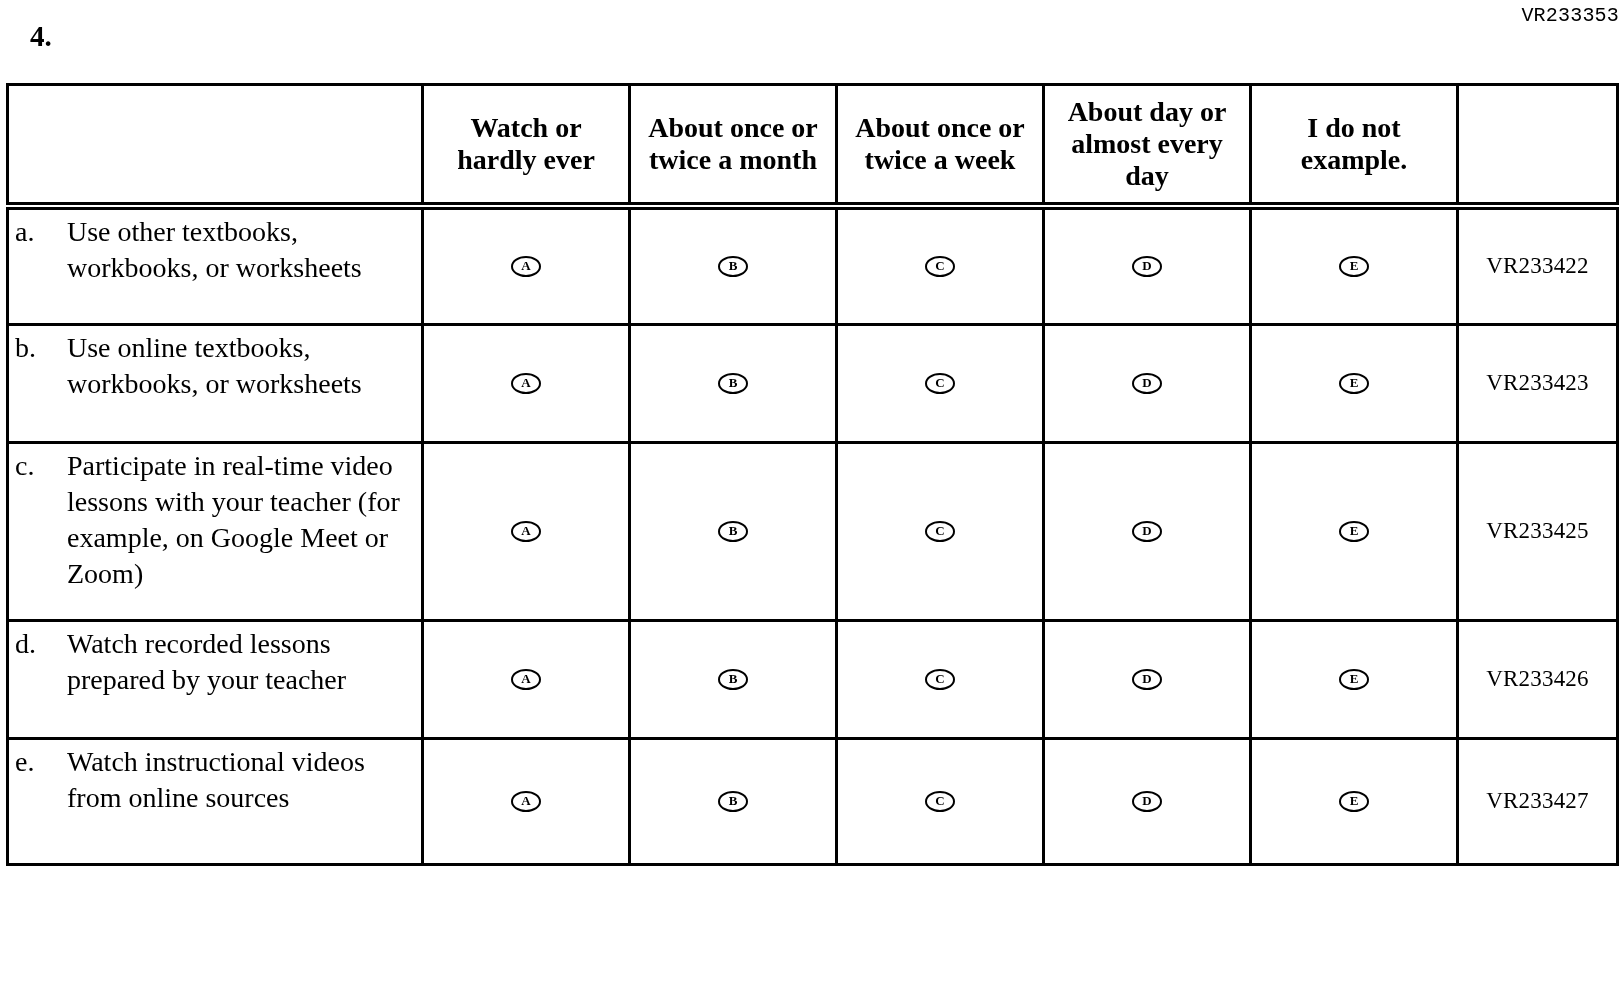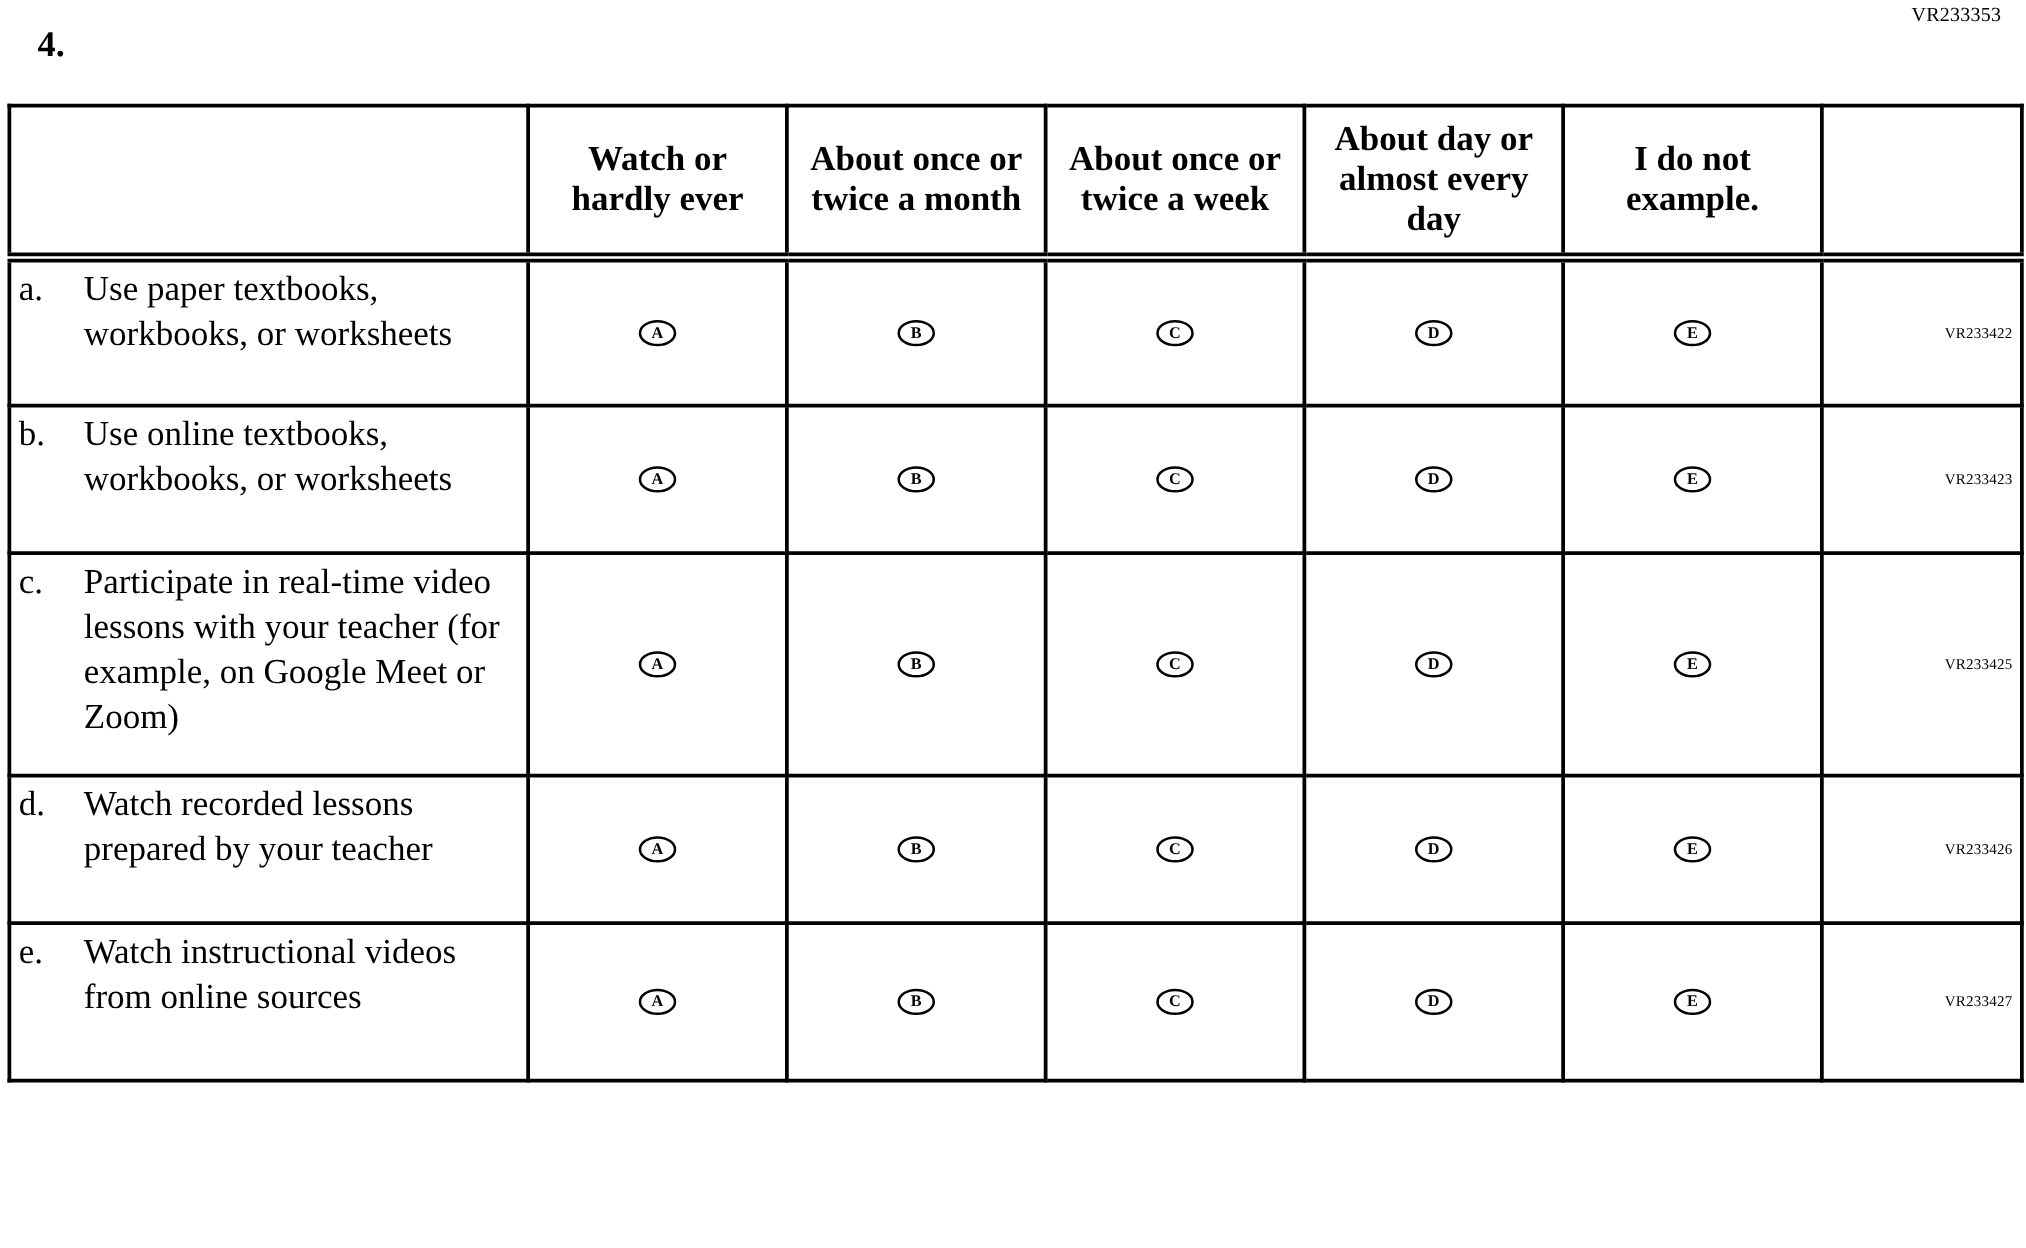--- a/index.html
+++ b/index.html
@@ -10,23 +10,24 @@
   }
   body {
     width: 1621px;
     height: 998px;
     position: relative;
     overflow: hidden;
   }
   .top-code {
     position: absolute;
     top: 4px;
-    right: 20px;
-    font-size: 16px;
+    right: 2px;
+    font-size: 20px;
     letter-spacing: 0.2px;
+    font-family: Liberation Mono, monospace;
   }
   .question {
     display: flex;
     padding: 18px 10px 0 30px;
   }
   .q-number {
     font-weight: 700;
     font-size: 29px;
     width: 58px;
     flex: 0 0 58px;
@@ -72,22 +73,22 @@
     flex: 0 0 52px;
     width: 52px;
   }
   .row-text { flex: 1 1 auto; }
   td.opt-cell {
     text-align: center;
     vertical-align: middle;
   }
   td.code-cell {
     vertical-align: middle;
-    text-align: right;
-    font-size: 12px;
+    text-align: center;
+    font-size: 23px;
     padding-left: 10px;
     letter-spacing: 0.2px;
   }
   .bubble {
     display: inline-flex;
     align-items: center;
     justify-content: center;
     width: 30px;
     height: 21px;
     border: 2px solid #000000;
@@ -132,21 +133,21 @@
       <th>About day or almost every day</th>
       <th>I do not example.</th>
       <th></th>
     </tr>
   </thead>
   <tbody>
     <tr class="row-a">
       <td class="label-cell">
         <div class="label-wrap">
           <span class="row-letter">a.</span>
-          <span class="row-text">Use paper textbooks, workbooks, or worksheets</span>
+          <span class="row-text">Use other textbooks, workbooks, or worksheets</span>
         </div>
       </td>
       <td class="opt-cell"><span class="bubble">A</span></td>
       <td class="opt-cell"><span class="bubble">B</span></td>
       <td class="opt-cell"><span class="bubble">C</span></td>
       <td class="opt-cell"><span class="bubble">D</span></td>
       <td class="opt-cell"><span class="bubble">E</span></td>
       <td class="code-cell">VR233422</td>
     </tr>
     <tr class="row-b">

